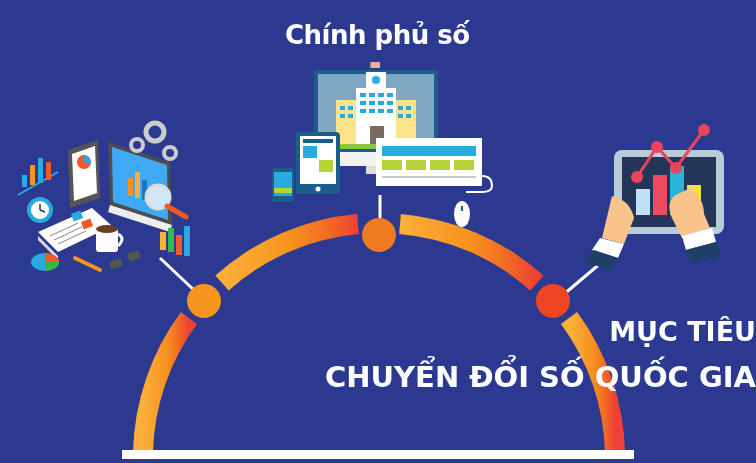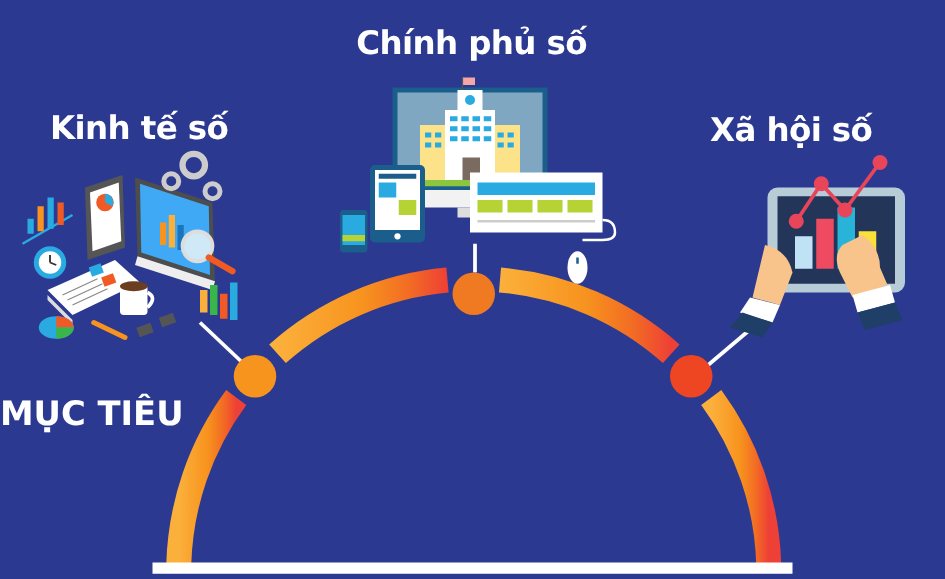--- a/index.html
+++ b/index.html
@@ -1,19 +1,19 @@
 <!DOCTYPE html>
 <html><head>
 <meta charset="utf-8">
 <style>
   html, body { margin:0; padding:0; }
   body { width:756px; height:463px; overflow:hidden; background:#2B3990; font-family:"DejaVu Sans", sans-serif; }
   .canvas { position:relative; width:756px; height:463px; background:#2B3990; }
   .label { position:absolute; color:#fff; font-weight:bold; font-size:26px; letter-spacing:-0.5px; white-space:nowrap;text-align:center; }
-  .title { position:absolute; left:0; width:756px; text-align:left; color:#fff; font-weight:bold; white-space:nowrap; }
+  .title { position:absolute; left:0; width:756px; text-align:right; color:#fff; font-weight:bold; white-space:nowrap; }
   svg { position:absolute; left:0; top:0; }
 </style>
 </head>
 <body>
 
 <div class="canvas">
 
   <svg width="756" height="463" viewBox="0 0 756 463">
     <defs>
       <linearGradient id="arcGrad" x1="0" y1="0" x2="1" y2="0">
@@ -186,19 +186,18 @@
 
       <path d="M612 196 q18 4 22 22 l-10 26 l-22 -6 z" fill="#F9C48B"></path>
       <path d="M600 238 l24 6 l-6 14 l-26 -8 z" fill="#fff"></path>
       <path d="M594 250 l24 8 l-8 12 l-26 -8 z" fill="#1F3F68"></path>
       <path d="M690 188 q14 10 14 26 l6 14 l-28 10 l-10 -20 q-6 -14 2 -22 z" fill="#F9C48B"></path>
       <path d="M682 236 l30 -8 l4 14 l-30 8 z" fill="#fff"></path>
       <path d="M686 250 l30 -8 l6 14 l-30 8 z" fill="#1F3F68"></path>
     </g>
   </svg>
 
-  <div class="label" style="left:40px; top:88px;">Kinh tế số</div>
   <div class="label" style="left:285px; top:20px;">Chính phủ số</div>
-  <div class="label" style="left:568px; top:90px;">Xã hội số</div>
 
   <div class="title" style="top:316px; font-size:27px;">MỤC TIÊU</div>
+  <div class="title" style="top:360px; font-size:29px;">CHUYỂN ĐỔI SỐ QUỐC GIA</div>
 
 </div>
 
 </body></html>

